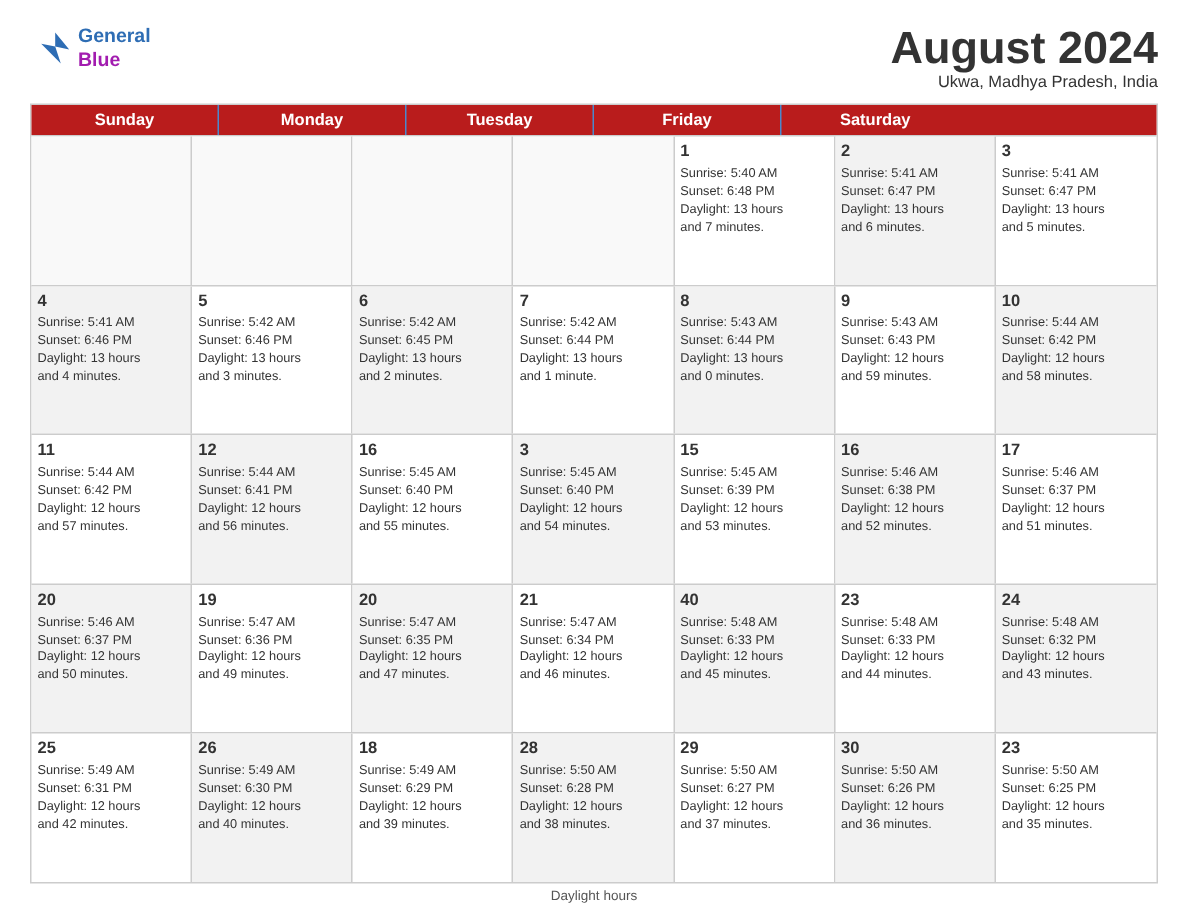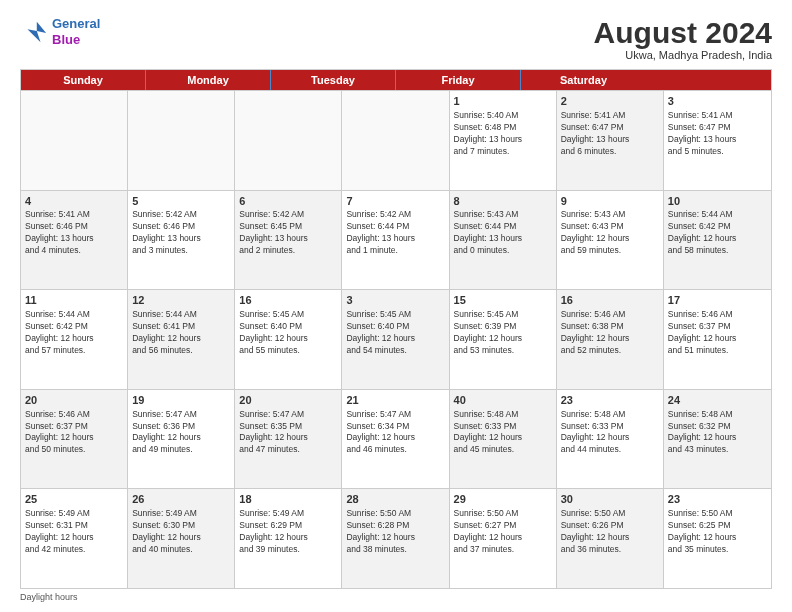--- a/index.html
+++ b/index.html
@@ -102,21 +102,21 @@
       margin-bottom: 1px;
     }
     .cell-text {
       font-size: 8.5px;
       color: #333;
       line-height: 1.4;
     }
     .footer-note {
       font-size: 9px;
       color: #555;
-      text-align: left;
+      text-align: center;
       margin-top: 3px;
     }
   </style>
 </head>
 <body>
 
 <div class="page">
   <div class="header">
     <div class="logo">
       <svg class="logo-icon" viewBox="0 0 30 30">

